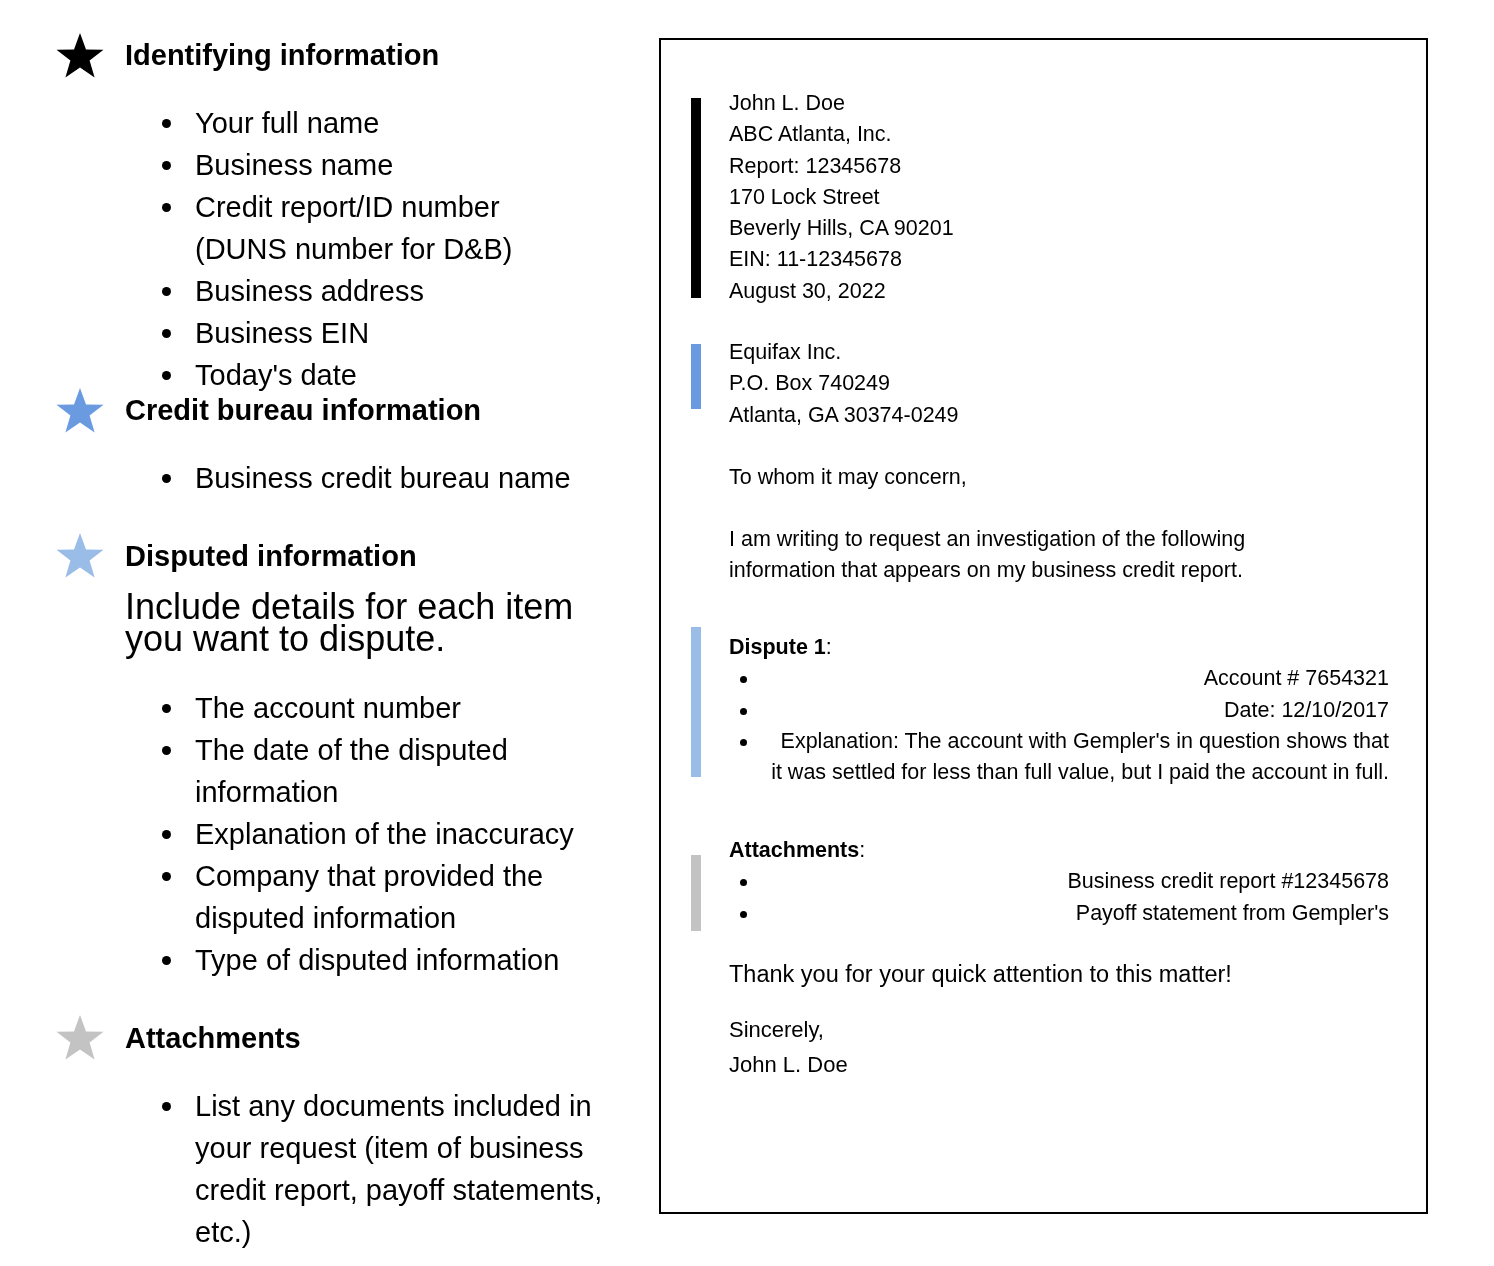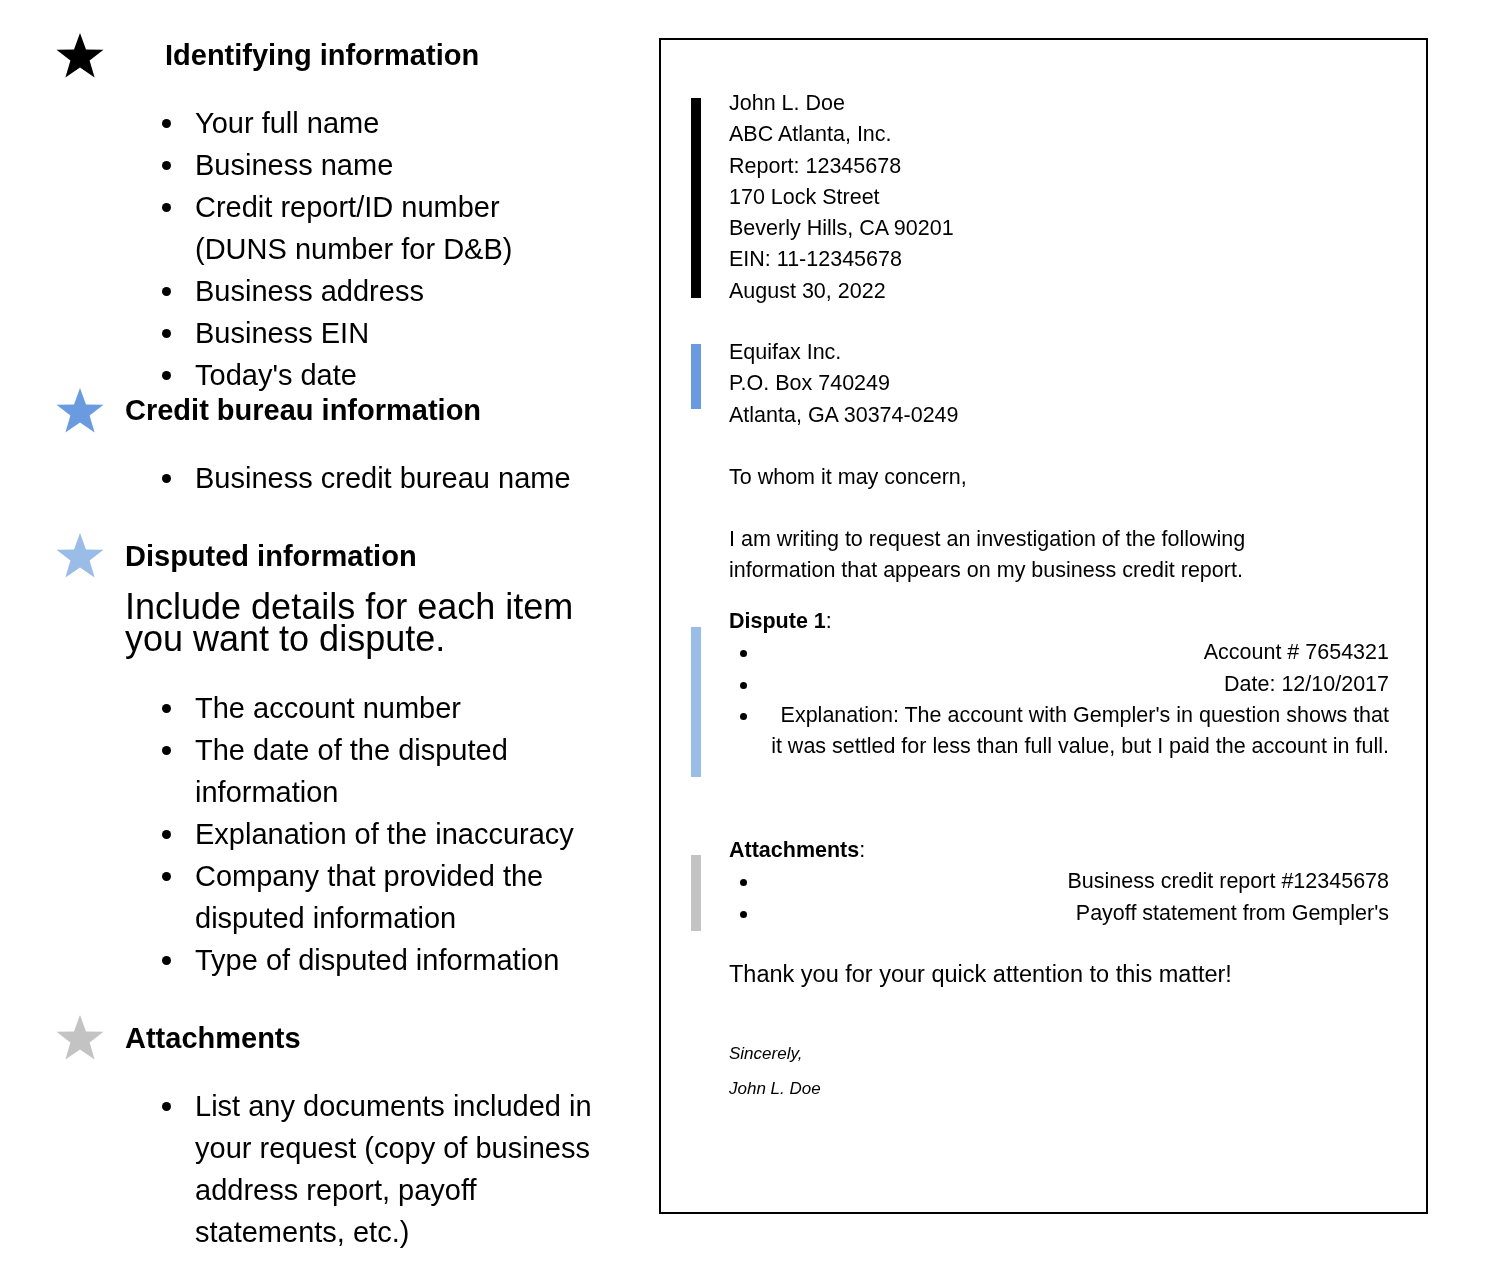--- a/index.html
+++ b/index.html
@@ -47,21 +47,21 @@
 <body>
 
 <div class="left">
 
   <div class="section" style="top:0;">
     <span class="star" style="top:31px;">
       <svg viewBox="0 0 50 50">
           <polygon points="25,2 31,18.5 48.5,18.8 34.6,29.6 39.6,46.4 25,36.4 10.4,46.4 15.4,29.6 1.5,18.8 19,18.5" fill="#000000"></polygon>
         </svg>
     </span>
-    <div class="sec-title" style="top:38px;margin-left:40px;">Identifying information</div>
+    <div class="sec-title" style="top:38px;">Identifying information</div>
     <ul class="bul" style="top:86px;">
       <li>Your full name</li>
       <li>Business name</li>
       <li style="width:340px;">Credit report/ID number (DUNS number for D&amp;B)</li>
       <li>Business address</li>
       <li>Business EIN</li>
       <li>Today's date</li>
     </ul>
   </div>
 
@@ -95,21 +95,21 @@
   </div>
 
   <div class="section" style="top:0;">
     <span class="star" style="top:1013px;">
       <svg viewBox="0 0 50 50">
           <polygon points="25,2 31,18.5 48.5,18.8 34.6,29.6 39.6,46.4 25,36.4 10.4,46.4 15.4,29.6 1.5,18.8 19,18.5" fill="#c3c3c3"></polygon>
         </svg>
     </span>
     <div class="sec-title" style="top:1021px;">Attachments</div>
     <ul class="bul" style="top:1069px;">
-      <li style="width:410px;">List any documents included in your request (copy of business address report, payoff statements, etc.)</li>
+      <li style="width:410px;">List any documents included in your request (item of business credit report, payoff statements, etc.)</li>
     </ul>
   </div>
 </div>
 
 <div class="letter">
 
   <div class="bar" style="top:58px; height:200px; background:#000000;"></div>
   <div class="lt" style="top:48px;">
     <div>John L. Doe</div>
     <div>ABC Atlanta, Inc.</div>
@@ -125,37 +125,37 @@
     <div>Equifax Inc.</div>
     <div>P.O. Box 740249</div>
     <div>Atlanta, GA 30374-0249</div>
   </div>
 
   <div class="lt" style="top:422px;">To whom it may concern,</div>
 
   <div class="lt" style="top:484px; width:600px;">I am writing to request an investigation of the following information that appears on my business credit report.</div>
 
   <div class="bar" style="top:587px; height:150px; background:#9abde8;"></div>
-  <div class="lt" style="top:566px;">
+  <div class="lt" style="top:592px;">
     <div><span class="b">Dispute 1</span><span>:</span></div>
     <ul>
       <li>Account # 7654321</li>
       <li>Date: 12/10/2017</li>
       <li>Explanation: The account with Gempler's in question shows that it was settled for less than full value, but I paid the account in full.</li>
     </ul>
   </div>
 
   <div class="bar" style="top:815px; height:76px; background:#c3c3c3;"></div>
   <div class="lt" style="top:795px;">
     <div><span class="b">Attachments</span><span>:</span></div>
     <ul>
       <li>Business credit report #12345678</li>
       <li>Payoff statement from Gempler's</li>
     </ul>
   </div>
 
   <div class="lt" style="top:919px; font-size:23.5px;">Thank you for your quick attention to this matter!</div>
 
-  <div class="lt" style="top:996px; font-size:17px; line-height:35px;font-style:italic;">
+  <div class="lt" style="top:972px; font-size:22px; line-height:35px;">
     <div>Sincerely,</div>
     <div>John L. Doe</div>
   </div>
 </div>
 
 </body></html>

